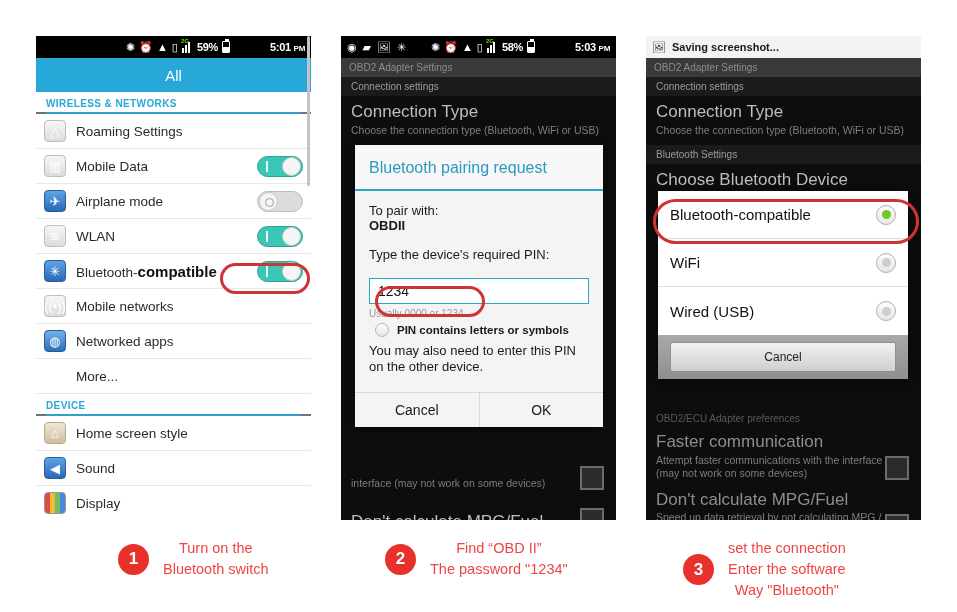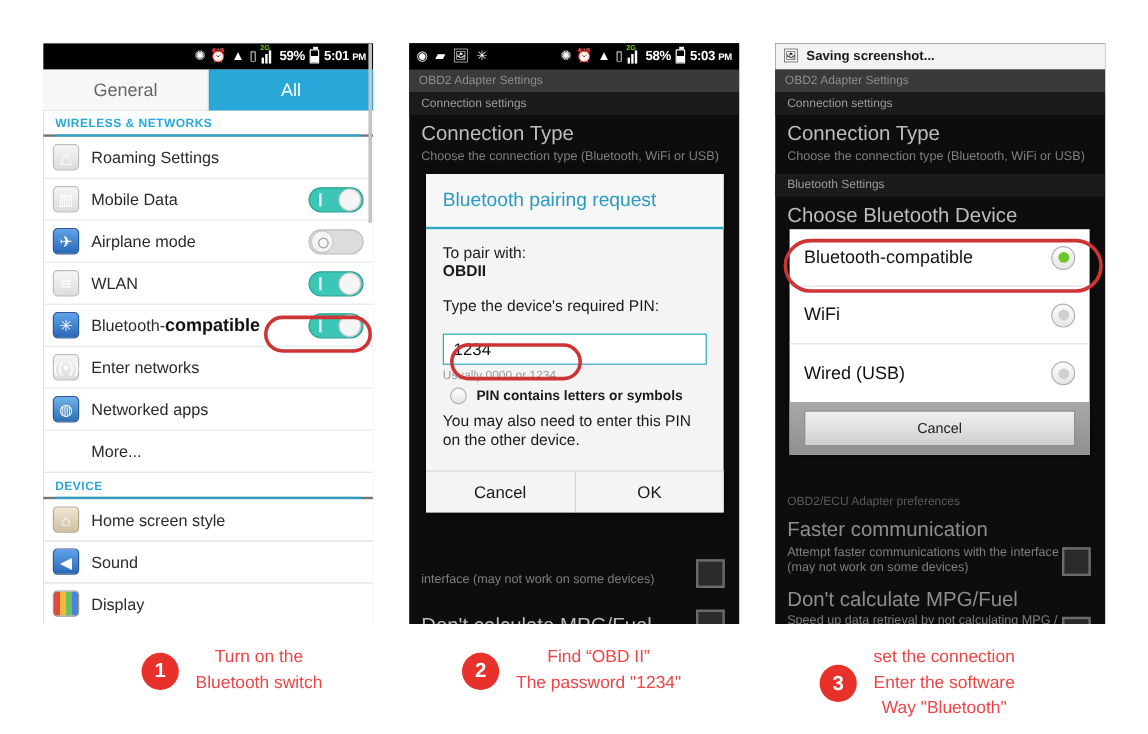--- a/index.html
+++ b/index.html
@@ -21,21 +21,21 @@
   .statusbar {
     height: 22px; background:#000; color:#fff;
     display:flex; align-items:center; justify-content:flex-end;
     padding: 0 6px; font-size: 11px; gap: 5px;
   }
   .statusbar.left-align { justify-content:space-between; }
   .sb-left { display:flex; align-items:center; gap:6px; }
   .sb-right { display:flex; align-items:center; gap:4px; }
   .sb-icn { display:inline-block; line-height:1; }
   .sb-pct { font-size: 11px; font-weight:bold; letter-spacing:-0.3px; }
-  .sb-time { font-size: 11px; font-weight:bold; letter-spacing:-0.3px; }
+  .sb-time { font-size: 11px; font-weight:bold; letter-spacing:-0.3px;margin-left:36px; }
   .sb-time .ampm { font-size: 8px; }
   .batt {
     display:inline-block; width:8px; height:12px; border:1.5px solid #fff;
     border-radius:1px; position:relative; background: linear-gradient(to top,#fff 55%, #000 55%);
   }
   .batt:before { content:""; position:absolute; top:-3px; left:2px; width:4px; height:2px; background:#fff; }
   .sig { display:inline-flex; align-items:flex-end; gap:1px; height:11px; }
   .sig i { width:2px; background:#fff; display:block; }
   .sig i:nth-child(1){height:3px} .sig i:nth-child(2){height:5px}
   .sig i:nth-child(3){height:8px} .sig i:nth-child(4){height:11px}
@@ -170,21 +170,20 @@
             <i></i>
             <i></i>
           </span>
         <span class="sb-pct">59%</span>
         <span class="batt"></span>
         <span class="sb-time"><span>5:01</span> <span class="ampm">PM</span></span>
       </div>
     </div>
 
     <div class="tabs">
-      <div class="tab inactive">General</div>
       <div class="tab active">All</div>
     </div>
 
     <div class="list">
       <div class="sect-hdr">WIRELESS &amp; NETWORKS</div>
       <div class="sect-rule"></div>
 
       <div class="row">
         <span class="ic ic-roam">△</span>
         <span class="lbl">Roaming Settings</span>
@@ -217,21 +216,21 @@
       <div class="row">
         <span class="ic ic-bt">✳</span>
         <span class="lbl"><span>Bluetooth-</span><b>compatible</b></span>
         <span class="toggle on">
             <span class="knob"></span>
           </span>
       </div>
 
       <div class="row">
         <span class="ic ic-mnet">((•))</span>
-        <span class="lbl">Enter networks</span>
+        <span class="lbl">Mobile networks</span>
       </div>
 
       <div class="row">
         <span class="ic ic-napp">◍</span>
         <span class="lbl">Networked apps</span>
       </div>
 
       <div class="row noicon">
         <span class="lbl">More...</span>
       </div>

